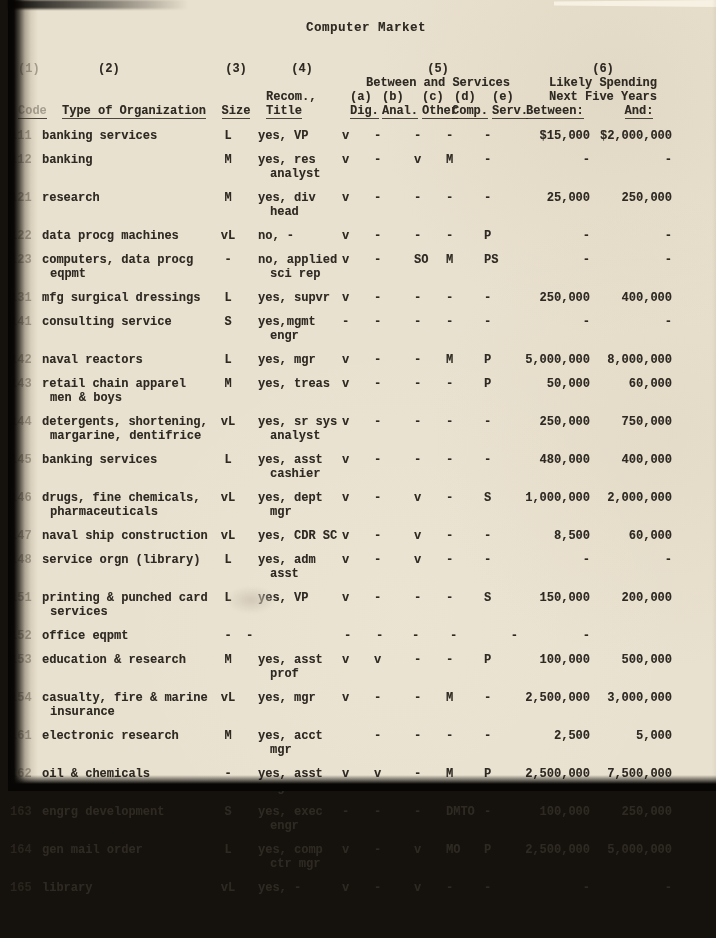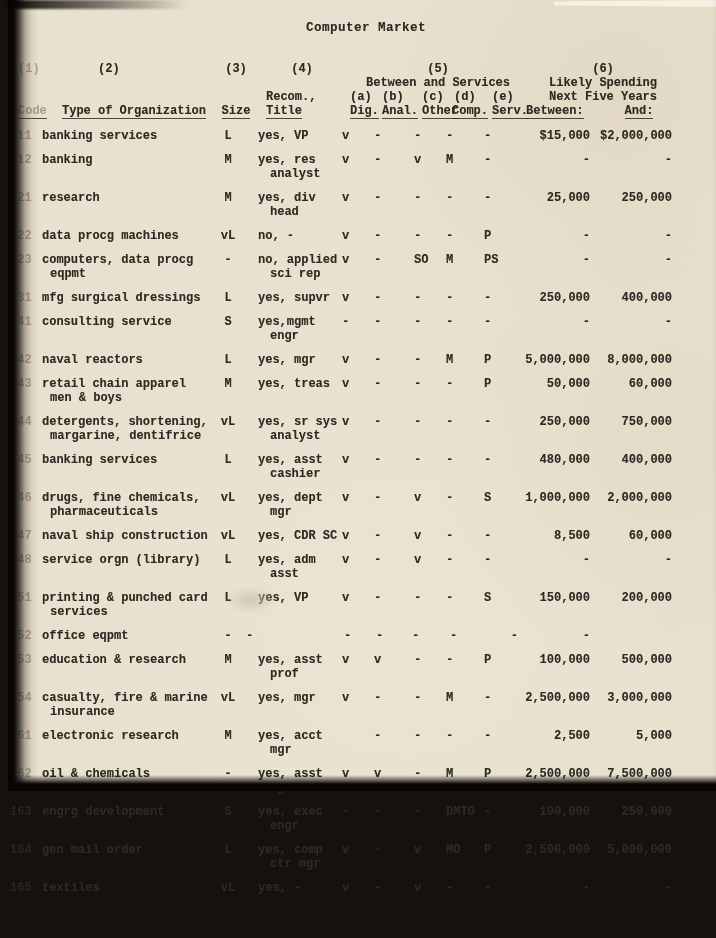--- a/index.html
+++ b/index.html
@@ -405,21 +405,21 @@
     <div class="c anal">-</div>
     <div class="c other">v</div>
     <div class="c comp">MO</div>
     <div class="c serv">P</div>
     <div class="c between">2,500,000</div>
     <div class="c and">5,000,000</div>
   </div>
 
   <div class="row">
     <div class="c code faded">165</div>
-    <div class="c org">textiles</div>
+    <div class="c org">library</div>
     <div class="c size">vL</div>
     <div class="c title-c">yes, -</div>
     <div class="c dig">v</div>
     <div class="c anal">-</div>
     <div class="c other">v</div>
     <div class="c comp">-</div>
     <div class="c serv">-</div>
     <div class="c between">-</div>
     <div class="c and">-</div>
   </div>

